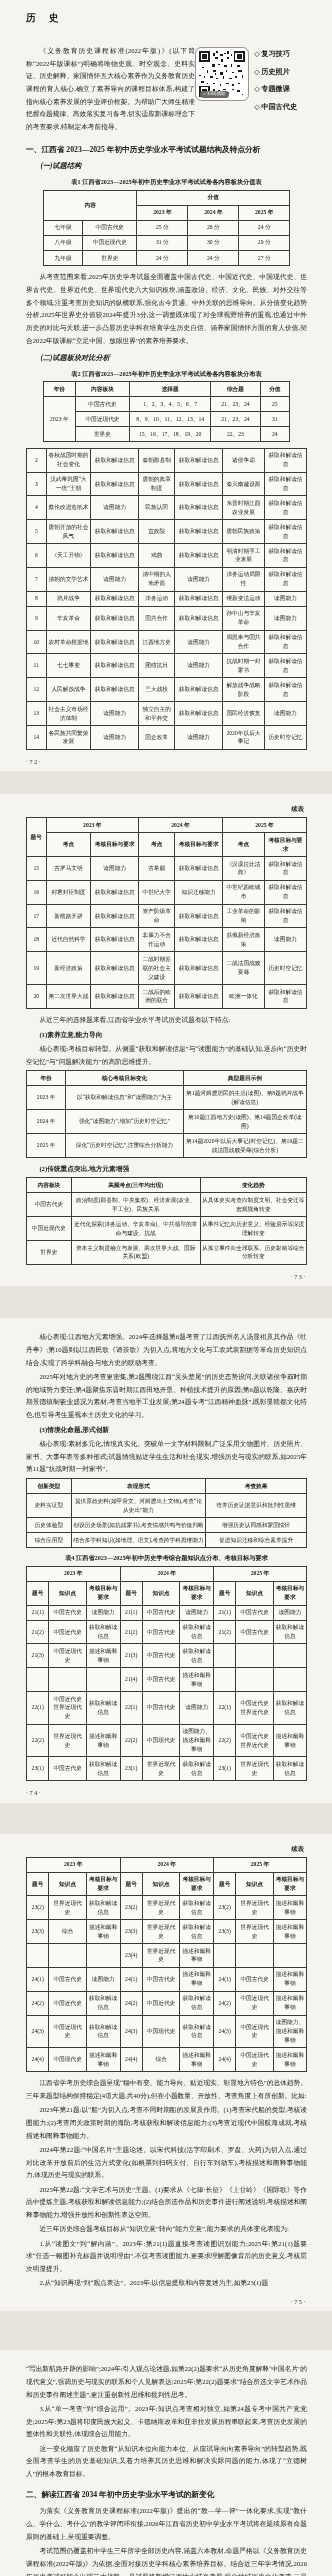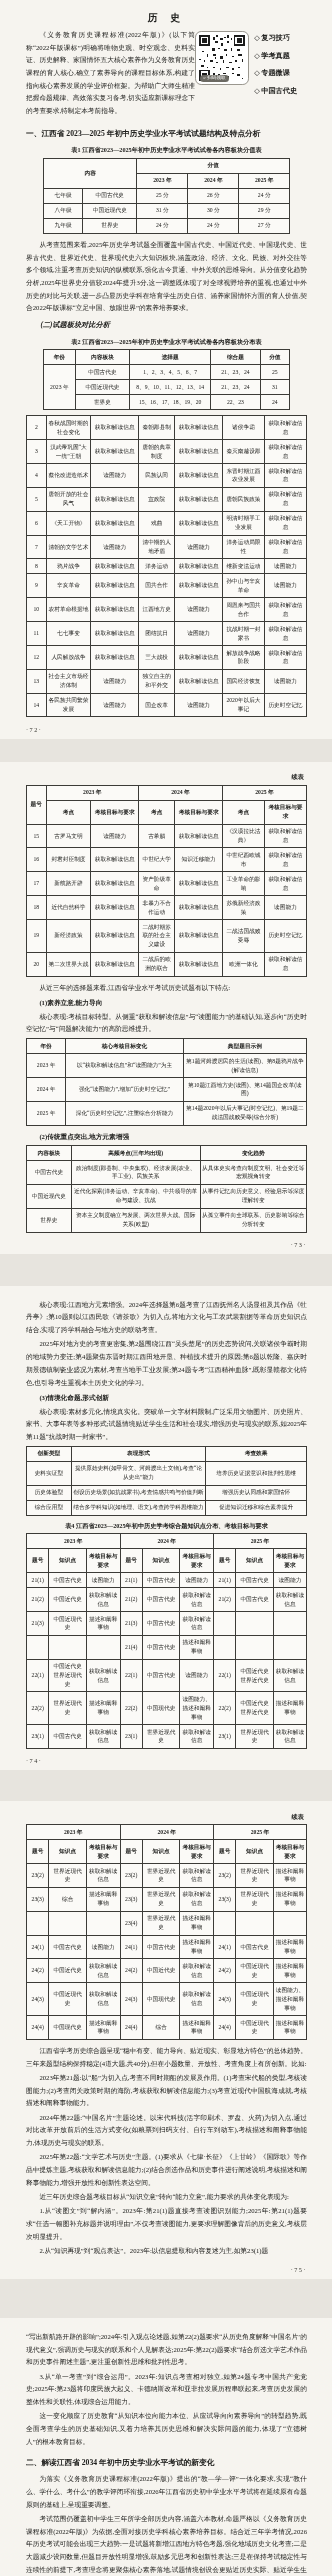--- a/index.html
+++ b/index.html
@@ -1,21 +1,21 @@
 <!DOCTYPE html>
 <html style="font-size:8.2px"><head>
 <meta charset="utf-8">
 <style>
   html,body{margin:0;padding:0;}
   body{width:333px;background:#e7e4de;font-family:"Liberation Serif","DejaVu Serif",serif;color:#20201e;}
   .doc{width:333px;}
   .page{background:#f6f4ef;box-sizing:border-box;width:333px;padding:11.3px 26px 6.2px;}
   .gap45{height:23px}.gap62{height:32px}.gap60{height:31px}.gap75{height:39px}
   h1.title{font-size:10.8px;font-weight:bold;text-align:center;letter-spacing:1px;margin:3.1px 0 2.1px;}
-  h2.subject{font-size:9.8px;font-weight:bold;text-align:center;margin:1px 0 2px;letter-spacing:5.2px;}
+  h2.subject{font-size:9.8px;font-weight:bold;margin:1px 0 18px;letter-spacing:5.2px;}
   .intro-row{display:flex;align-items:flex-start;}
   .intro-p{flex:1;margin-right:4.1px;}
   .body{font-size:6.7px;line-height:1.9;text-align:justify;margin:1.5px 0;}
   .ind{text-indent:2em;}
   .sec{font-size:7.7px;font-weight:bold;margin:8.2px 0 4.1px;line-height:1.6;}
   .kai{font-size:7.2px;font-weight:bold;font-style:italic;text-indent:2em;margin:4.1px 0 2.1px;line-height:1.7;}
   .bh{font-size:6.7px;font-weight:bold;text-indent:2em;margin:2.6px 0 1px;line-height:1.8;}
   .tcap{font-size:6.2px;font-weight:bold;text-align:center;margin:5.2px 0 3.1px;line-height:1.5;}
   .cont-label{font-size:6.2px;font-weight:bold;text-align:right;margin:0 3.1px 2.6px 0;}
   .pageno{font-size:6.2px;letter-spacing:1.5px;margin-top:8.2px;color:#35342f;}
@@ -110,28 +110,29 @@
                 <rect x="10" y="14" width="1" height="1"></rect>
             </g>
           </svg>
           <div class="qr-cap">
               <span>⌕</span>
               <span>扫码领取</span>
             </div>
         </div>
         <div class="qr-items">
           <div class="qr-item"><span class="dia">◇</span><span>复习技巧</span></div>
-          <div class="qr-item"><span class="dia">◇</span><span>学考真题</span></div>
+          <div class="qr-item"><span class="dia">◇</span><span>历史照片</span></div>
           <div class="qr-item"><span class="dia">◇</span><span>专题微课</span></div>
           <div class="qr-item"><span class="dia">◇</span><span>中国古代史</span></div>
         </div>
       </div>
     </div>
 
     <h3 class="sec">一、江西省 2023—2025 年初中历史学业水平考试试题结构及特点分析</h3>
+    <div class="kai">(一)试题结构</div>
     <div class="tcap">表1 江西省2023—2025年初中历史学业水平考试试卷各内容板块分值表</div>
     <table class="tbl">
         <colgroup>
           <col style="width: 16%;">
           <col style="width: 22%;">
           <col style="width: 20.7%;">
           <col style="width: 20.7%;">
           <col style="width: 20.6%;">
         </colgroup>
         <thead>

